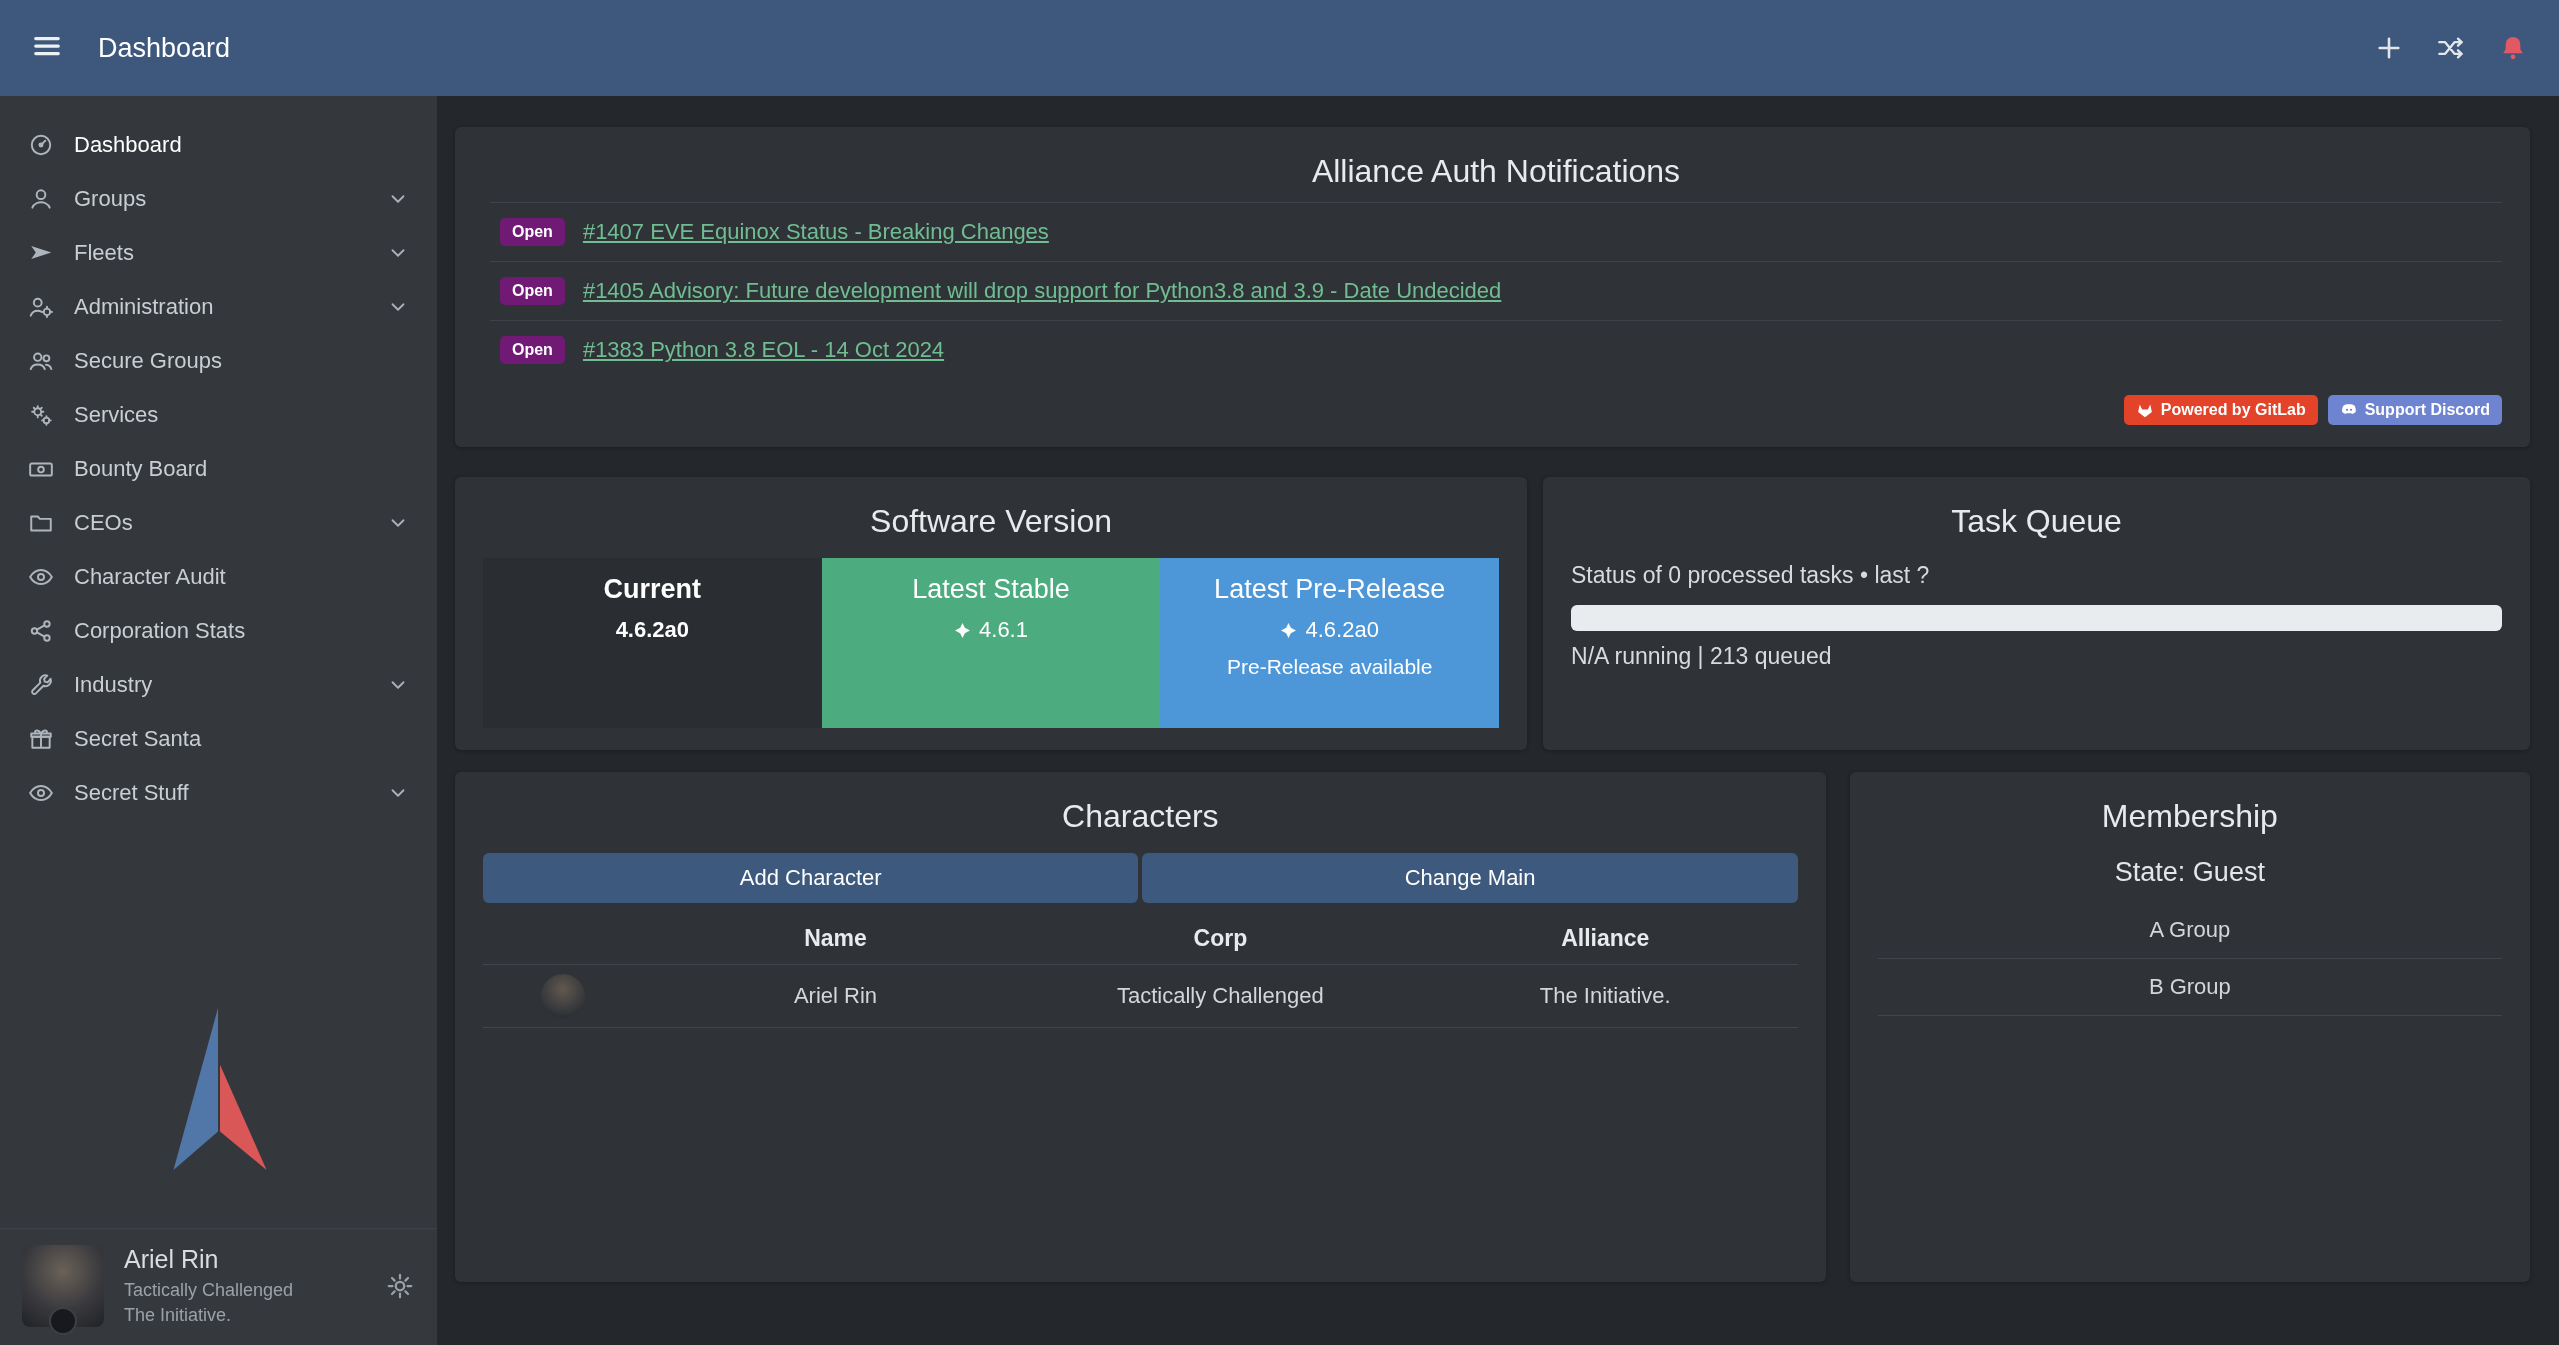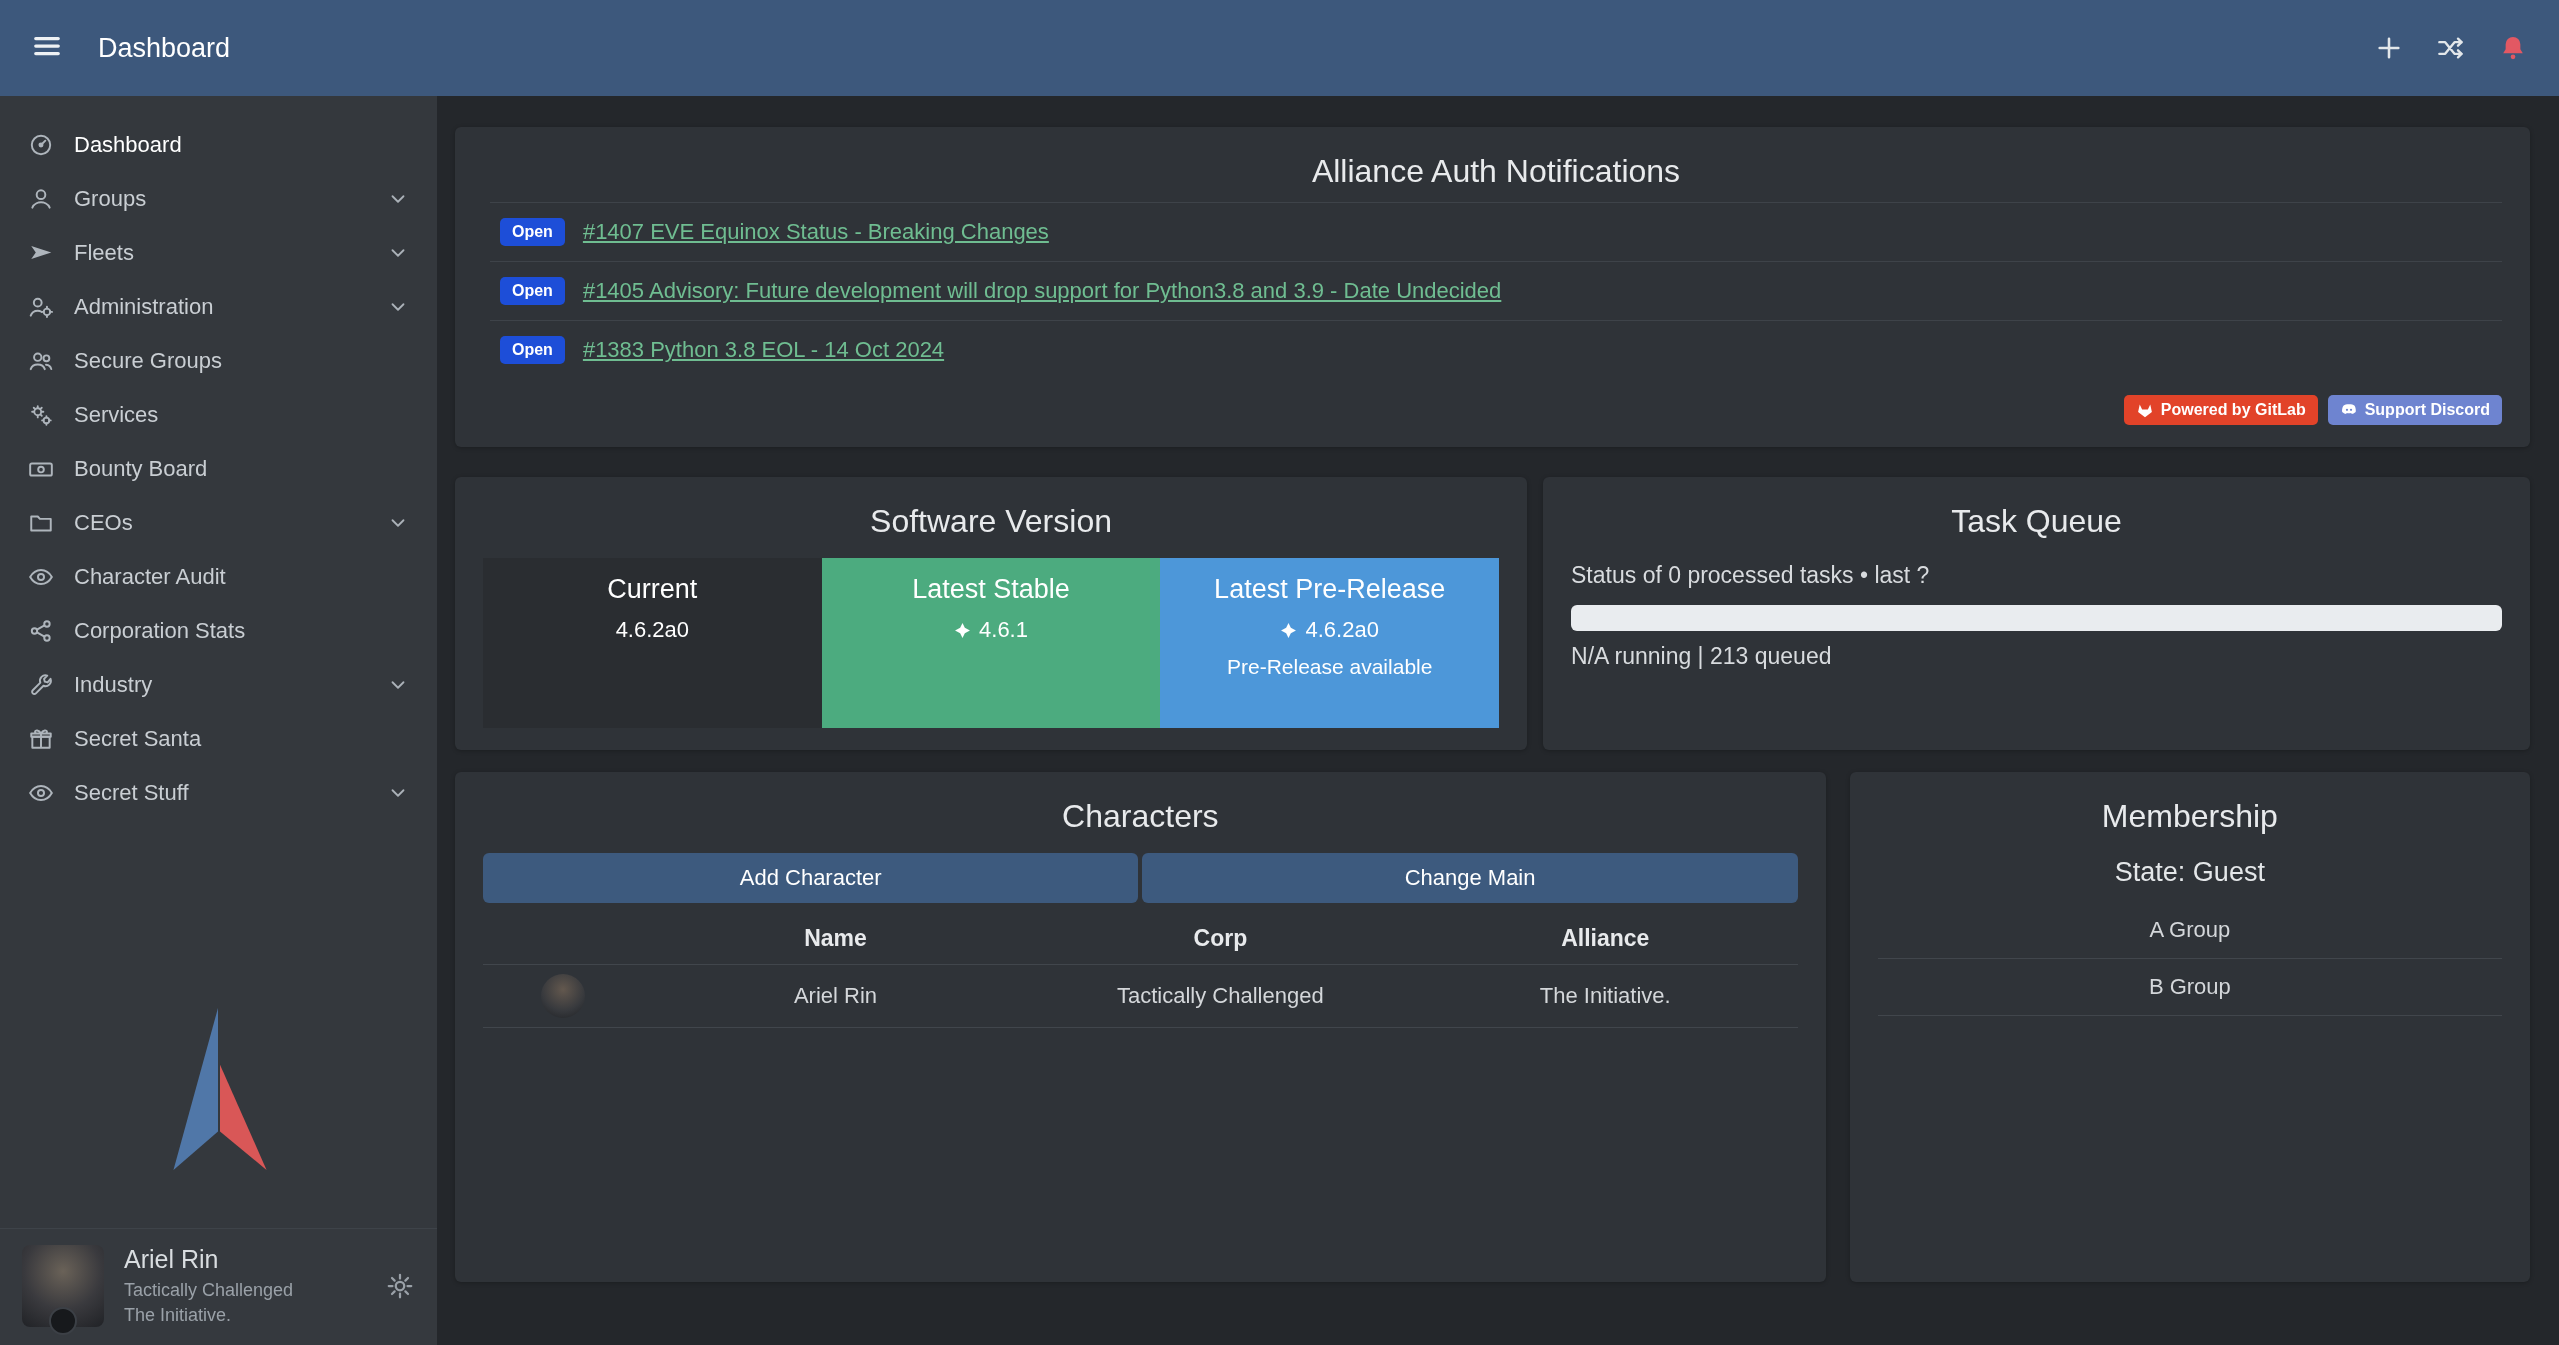--- a/index.html
+++ b/index.html
@@ -70,37 +70,37 @@
   }
   .card-title { font-size:32px; font-weight:500; color:#e8eaec; text-align:center; margin:4px 0 12px; }
   
   .notif-card { margin-bottom:30px;padding-left:35px; }
   .notif-row {
     display:flex; align-items:center; gap:18px;
     padding:15px 10px; border-top:1px solid #3e4349;
   }
   .notif-row:last-of-type { border-bottom:1px solid #3e4349; }
   .badge-open {
-    background:#1d4ed8; color:#fff; font-size:16px; font-weight:bold;
+    background:#701a75; color:#fff; font-size:16px; font-weight:bold;
     padding:5px 12px; border-radius:5px;
   }
   .notif-link { color:#6fbd91; font-size:22px; text-decoration:underline; cursor:pointer; }
   .notif-badges { display:flex; justify-content:flex-end; gap:10px; margin-top:16px; }
   .pill { display:flex; align-items:center; gap:7px; color:#fff; font-size:16px; font-weight:bold;
           padding:6px 12px; border-radius:5px; cursor:pointer;text-align:right; }
   .pill svg { width:18px; height:18px; }
   .pill-gitlab { background:#e24329; }
   .pill-discord { background:#6e84d0; }
   
   .row2 { display:flex; gap:16px; margin-bottom:22px; }
   .sv-card { flex:1075 1 0; }
   .tq-card { flex:985 1 0; }
   .sv-panels { display:flex; margin-top:18px; }
   .sv-panel { flex:1; min-height:170px; text-align:center; padding:16px 10px; color:#fff; }
-  .sv-current { background:#2a2d31; }
+  .sv-current { background:#2a2d31;font-weight:bold; }
   .sv-stable { background:#4cab7f; }
   .sv-pre { background:#4d97d9; }
   .sv-label { font-size:27px; margin-bottom:12px; }
   .sv-ver { font-size:22px; display:flex; align-items:center; justify-content:center; gap:8px; }
   .sv-ver svg { width:17px; height:17px; }
   .sv-note { font-size:21px; margin-top:12px; }
   .tq-status { font-size:23px; color:#d8dbde; margin-top:22px; }
   .progress {
     margin:16px 0 12px; height:26px; background:#e9ecef; border-radius:6px; overflow:hidden;
   }

